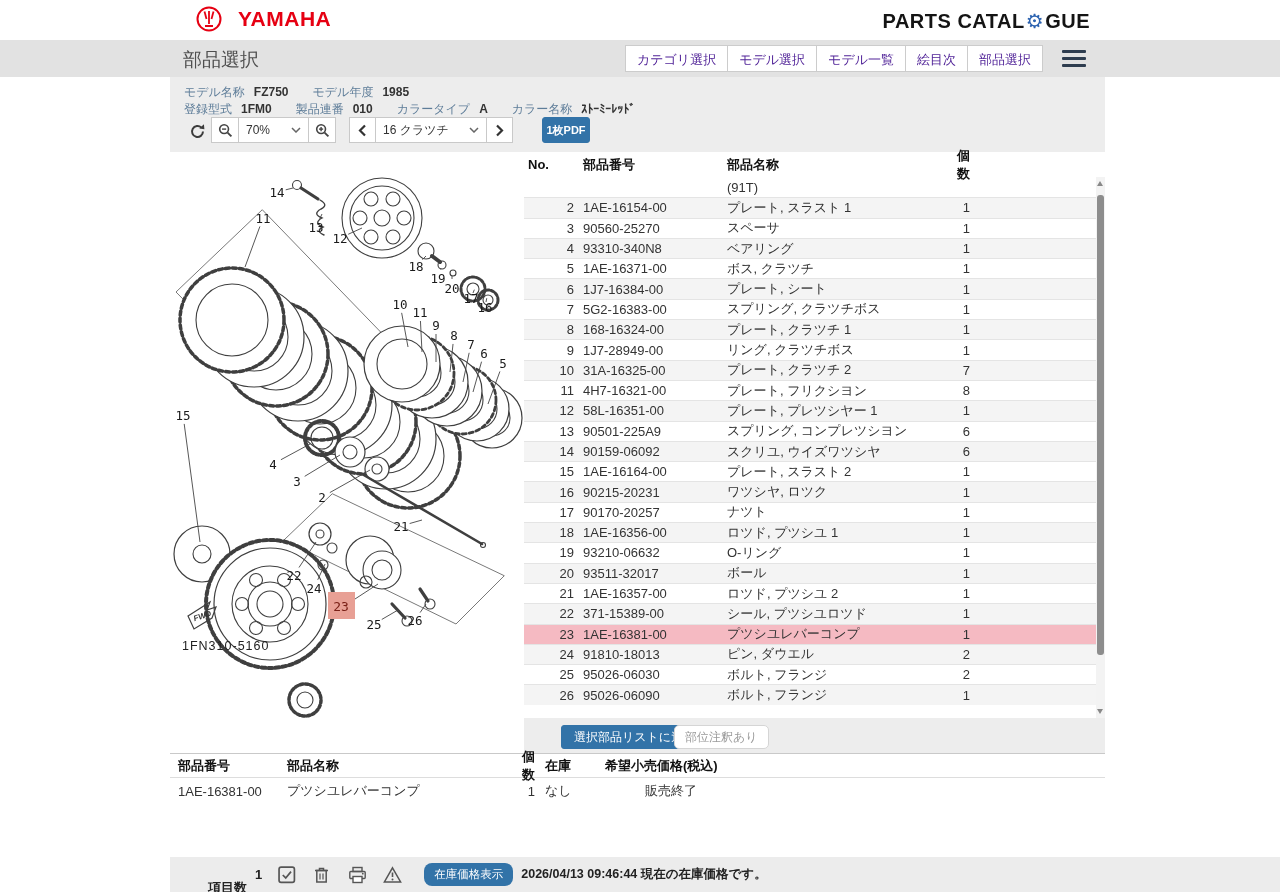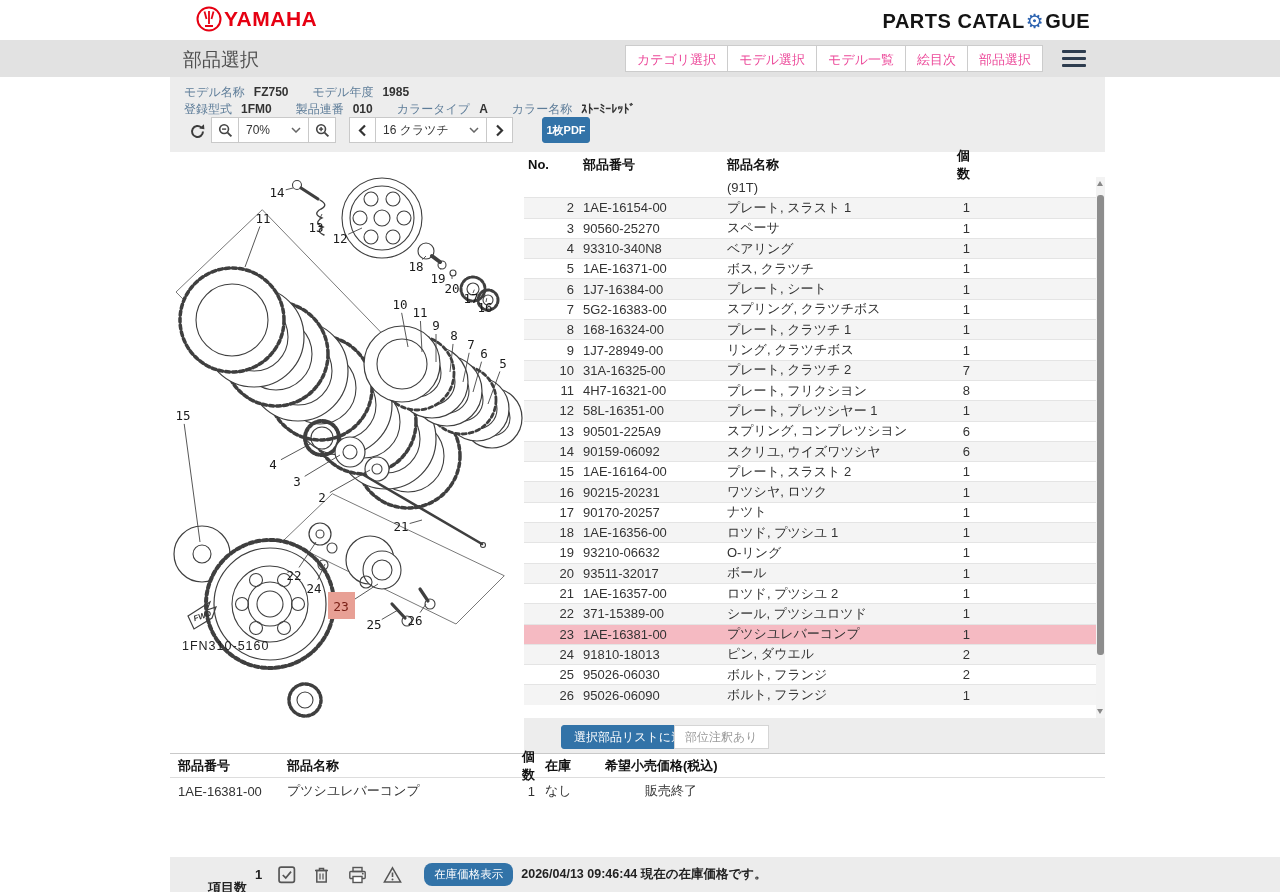--- a/index.html
+++ b/index.html
@@ -2,32 +2,32 @@
 <html style="--accent: #3273a8; --yred: #e60012; --gblue: #2b62b0; --navg: #e2e2e2; --panelg: #ededed; --alt: #f4f4f4; --hl: #f5bac2; --dhl: #e8a095;"><head>
 <meta charset="utf-8">
 <style>
   * { margin:0; padding:0; box-sizing:border-box; }
   html,body { background:#fff; }
   .page { position:relative; width:1280px; height:892px; background:#fff; overflow:hidden;
           font-family:"Liberation Sans","DejaVu Sans",sans-serif; }
 
   
   .top-header { position:absolute; left:0; top:0; width:1280px; height:40px; background:#fff; }
-  .logo { position:absolute; left:196px; top:6px; display:flex; align-items:center; gap:2px; }
+  .logo { position:absolute; left:196px; top:6px; display:flex; align-items:center; gap:16px; }
   .logo-text { color:var(--yred,#e60012); font-size:21px; font-weight:bold; letter-spacing:.5px; }
   .pc-title { position:absolute; right:190px; top:9px; font-size:20px; font-weight:bold; color:#141414;
               letter-spacing:.5px; display:flex; align-items:center; }
   .pc-gear { color:var(--gblue,#2b62b0); font-size:20px; margin:0 1px; font-family:"DejaVu Sans",sans-serif; }
 
   
   .nav-bar { position:absolute; left:0; top:40px; width:1280px; height:37px; background:var(--navg,#e2e2e2); }
   .nav-title { position:absolute; left:183px; top:7px; font-size:19px; color:#4f4f4f; font-weight:500; }
   .nav-buttons { position:absolute; right:237px; top:5px; display:flex; }
   .nav-btn { background:#fff; border:1px solid #ccc; margin-left:-1px; padding:5px 11px; font-size:13px;
-             color:#ec4899; height:27px; cursor:pointer; white-space:nowrap; }
+             color:#4c1d95; height:27px; cursor:pointer; white-space:nowrap; }
   .hamburger { position:absolute; right:194px; top:10px; width:24px; height:17px; cursor:pointer;
                display:flex; flex-direction:column; justify-content:space-between; }
   .hamburger div { height:3px; background:#2e3d4f; border-radius:1px; }
 
   
   .info-panel { position:absolute; left:170px; top:77px; width:935px; height:75px; background:var(--panelg,#ededed); }
   .meta-row { position:absolute; left:14px; display:flex; gap:24px; font-size:12px; white-space:nowrap; }
   .meta-row.r1 { top:7px; } .meta-row.r2 { top:24px; }
   .meta-field { display:flex; gap:9px; align-items:baseline; }
   .meta-label { color:#5e7d99; }
@@ -66,21 +66,21 @@
            border-right:3.5px solid transparent; border-bottom:5px solid #888; }
   .sb-down { position:absolute; bottom:4px; left:1px; width:0; height:0; border-left:3.5px solid transparent;
              border-right:3.5px solid transparent; border-top:5px solid #888; }
 
   
   .action-bar { position:absolute; left:524px; top:718px; width:581px; height:37px; background:var(--panelg,#ededed); }
   .btn-add { position:absolute; left:37px; top:7px; height:24px; padding:0 12px; background:var(--accent,#3273a8);
              border:1px solid var(--accent,#3273a8); border-radius:3px; color:#fff; font-size:12px;
              display:flex; align-items:center; cursor:pointer; }
   .btn-note { position:absolute; left:150px; top:7px; height:24px; padding:0 10px; background:#fff; color:#9a9a9a;
-              font-size:12px; border:1px solid #d5d5d5; border-radius:0; display:flex; align-items:center; }
+              font-size:12px; border:1px solid #d5d5d5; border-radius:5px; display:flex; align-items:center; }
 
   
   .bottom-table { position:absolute; left:170px; top:753px; width:935px; border-top:1px solid #c9c9c9;
                   font-size:13px; color:#333; background:#fff; }
   .bt-header { display:flex; height:24px; align-items:center; font-weight:bold; color:#111; border-bottom:1px solid #ddd; }
   .bt-row { display:flex; height:26px; align-items:center; }
   .b1 { width:117px; padding-left:8px; } .b2 { width:223px; } .b3 { width:25px; text-align:right; }
   .b4 { width:70px; padding-left:10px; } .b5 { flex:1; }
   .bt-row .b5 { padding-left:40px; }
 

